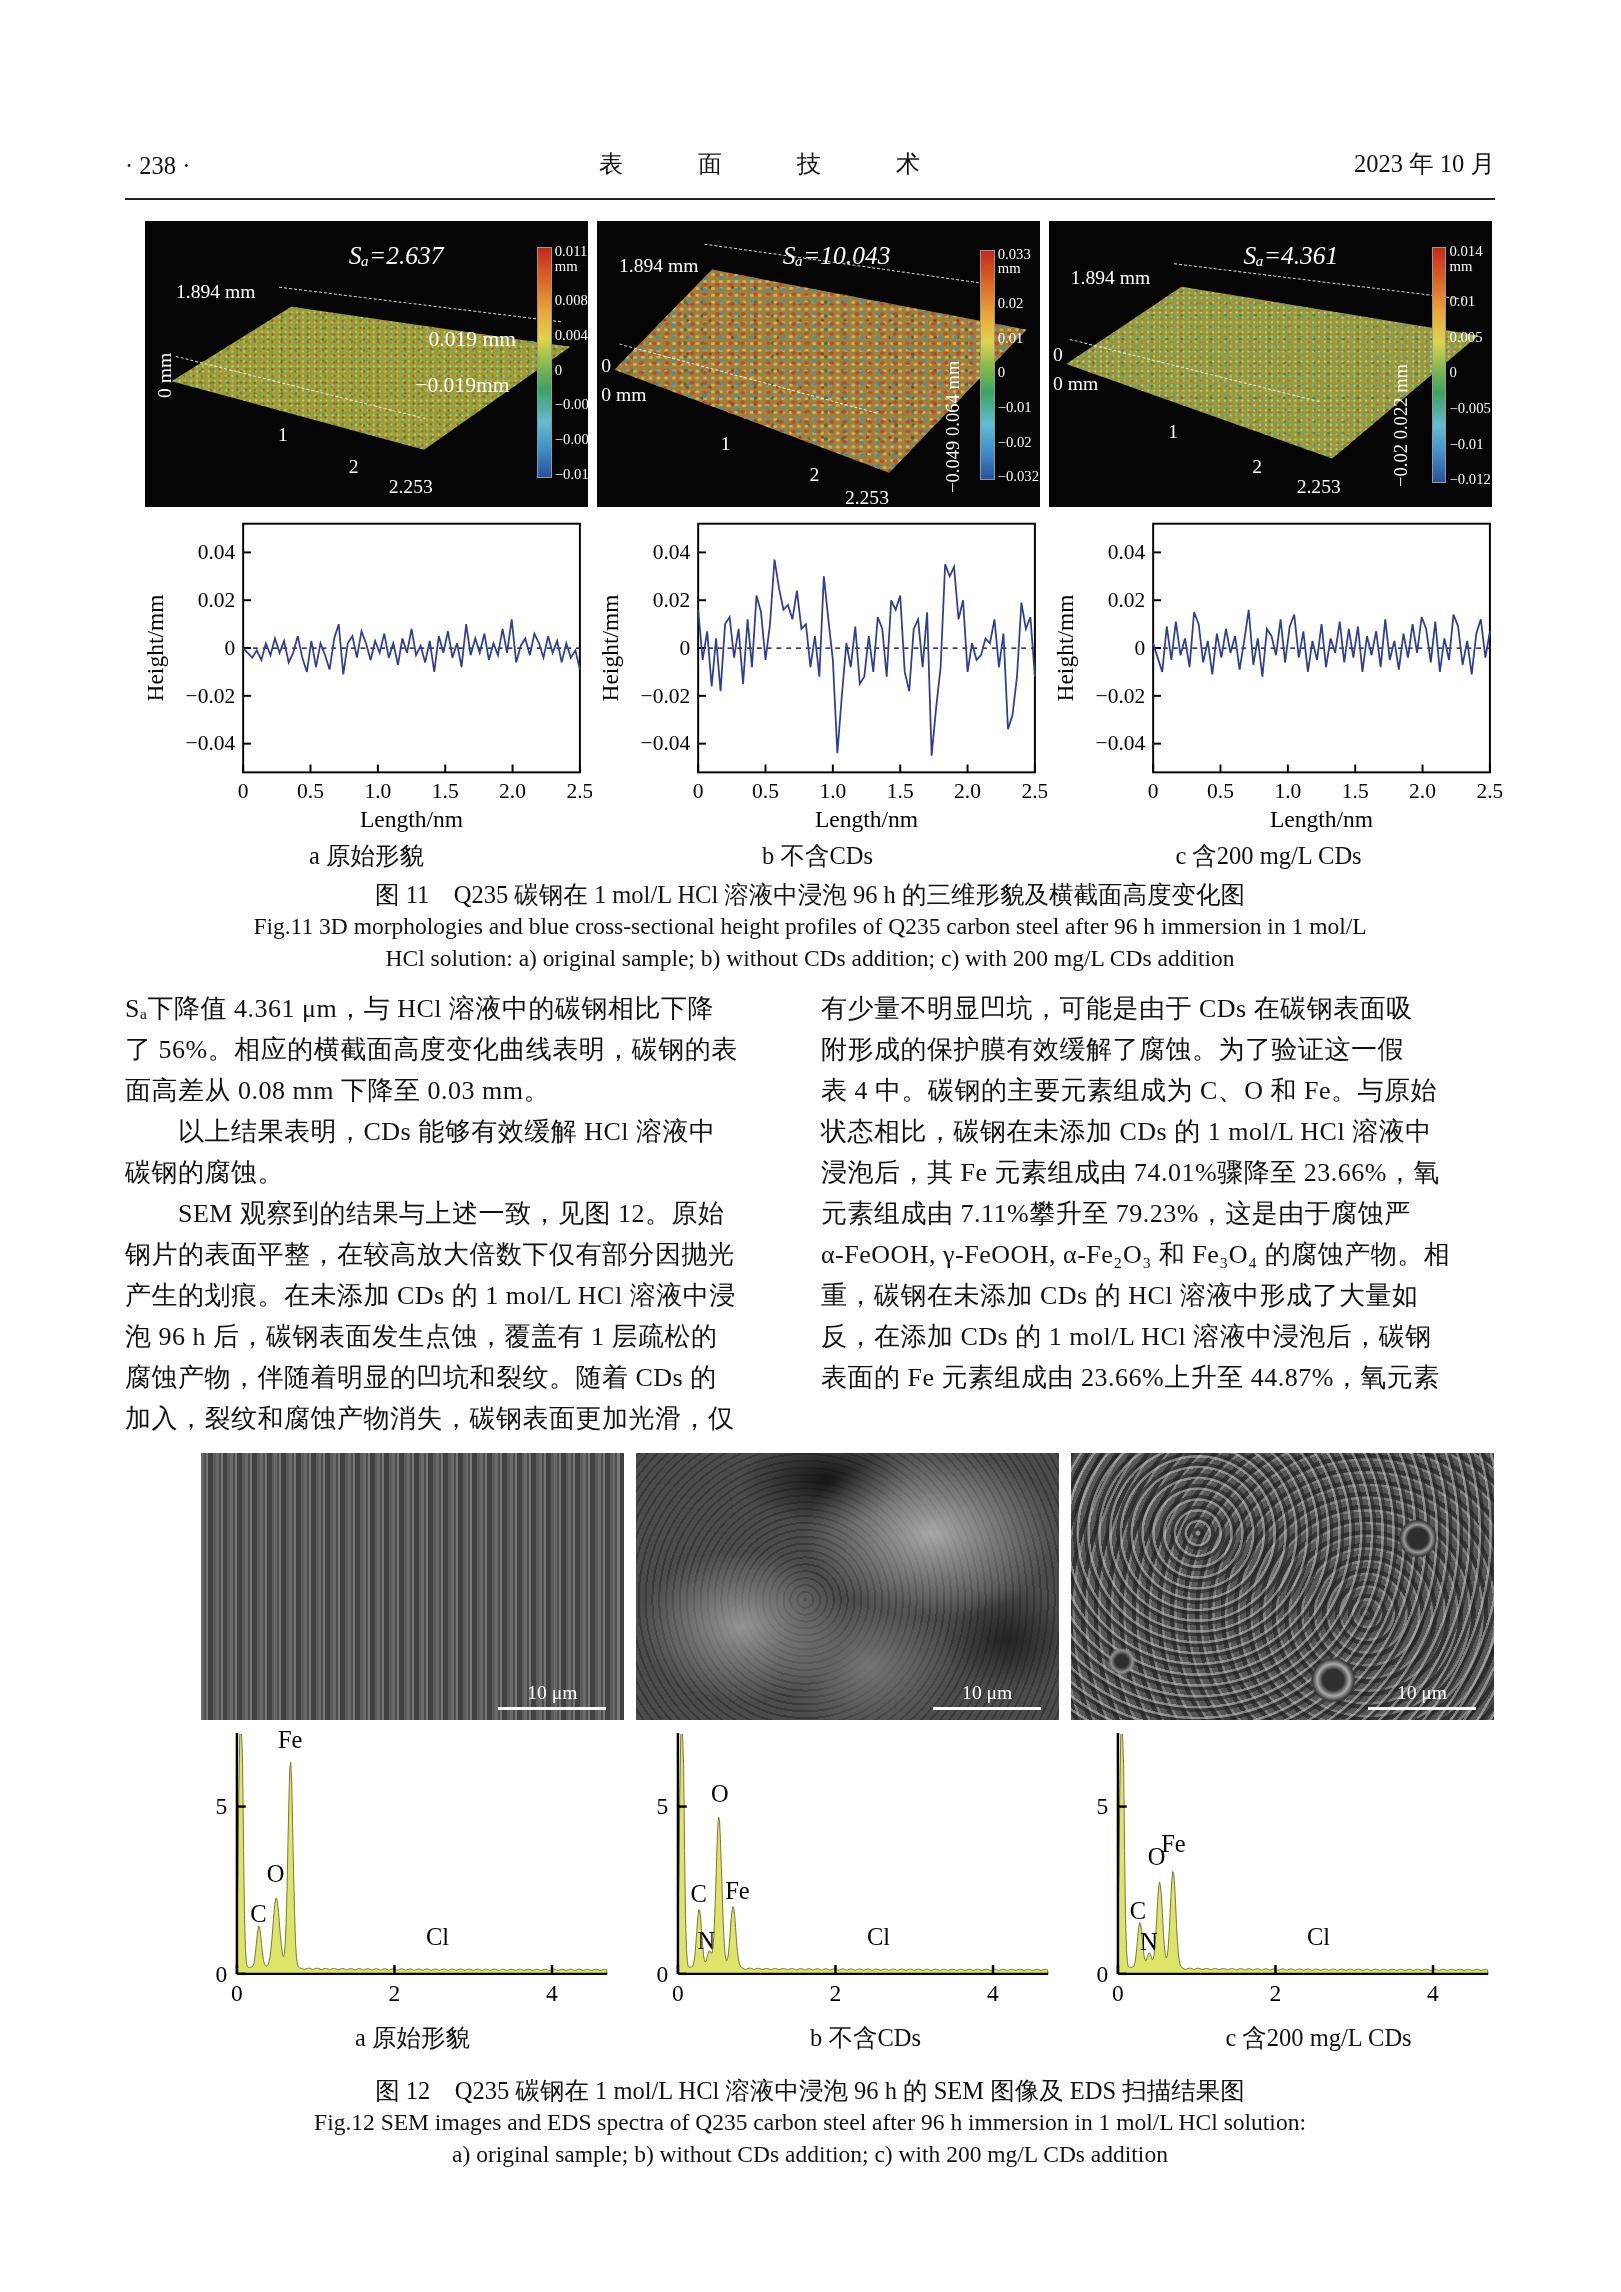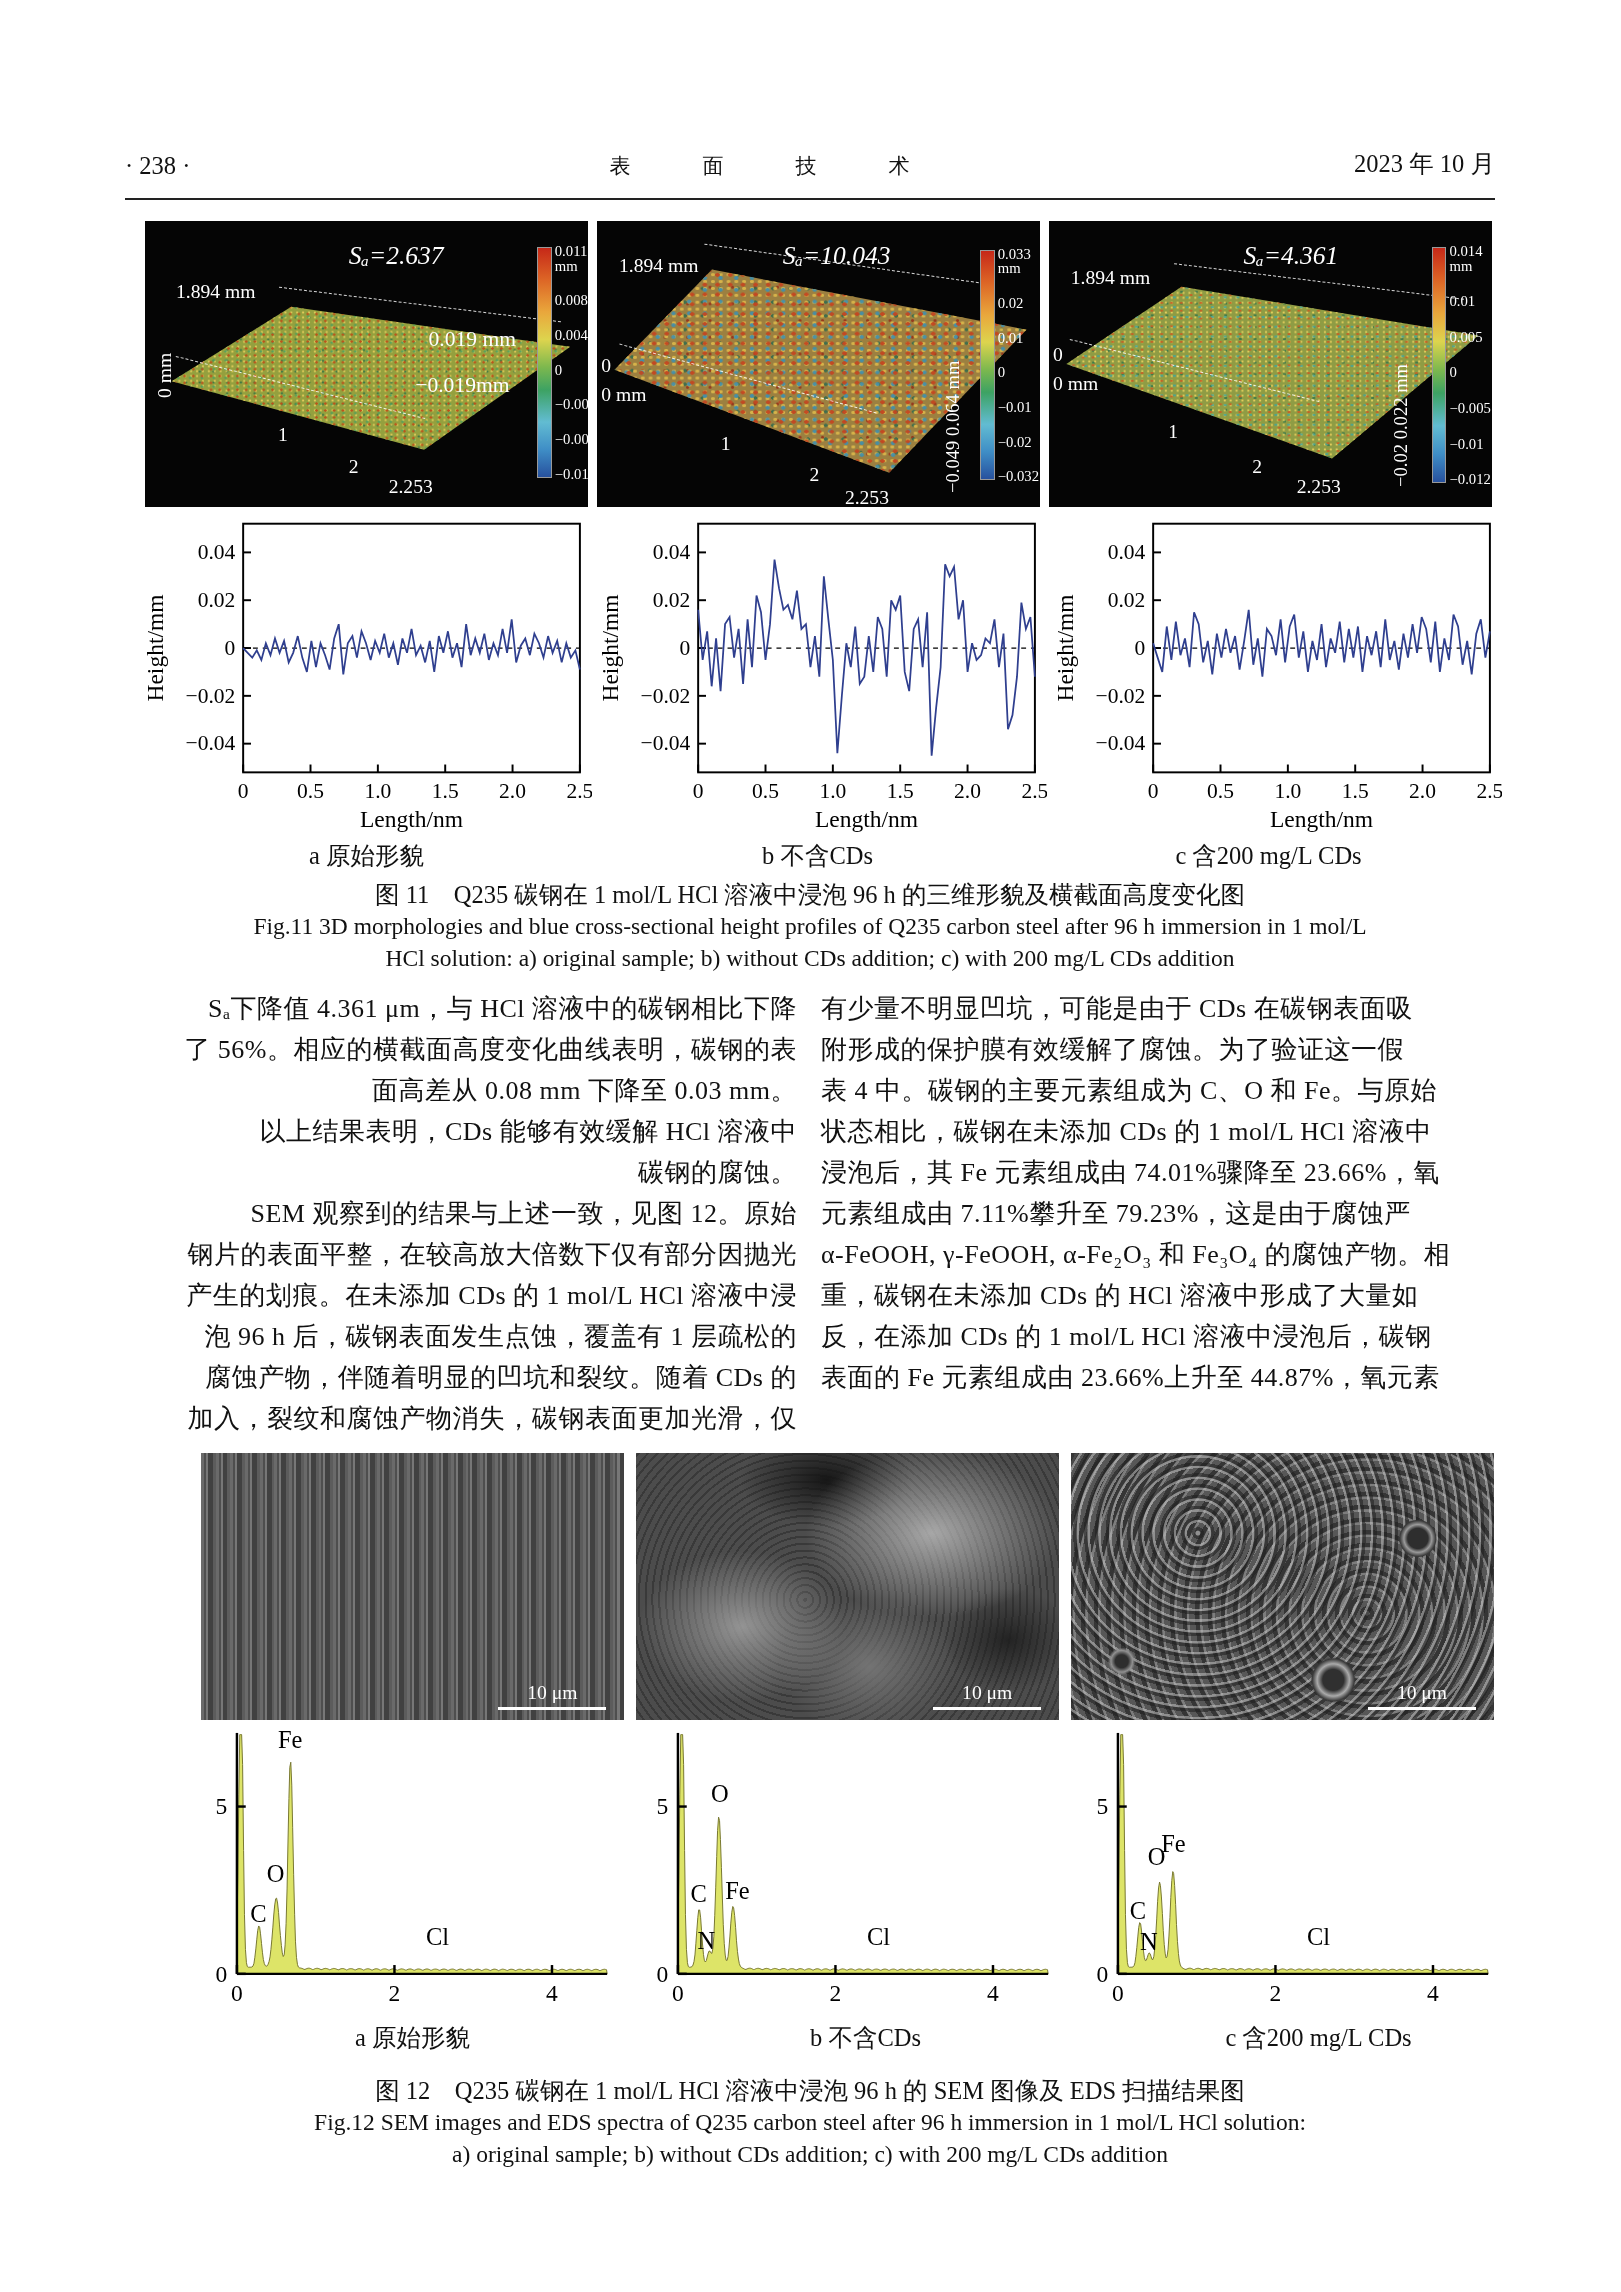--- a/index.html
+++ b/index.html
@@ -2,21 +2,21 @@
 <html><head>
 <meta charset="utf-8">
 <style>
   html,body{margin:0;padding:0;background:#888;}
   .page{position:relative;width:1621px;height:2293px;background:#ffffff;margin:0 auto;
         font-family:"Liberation Serif","DejaVu Serif",serif;color:#111;overflow:hidden;}
   
   .hdr{position:absolute;left:125px;top:149px;width:1370px;height:51px;
        border-bottom:2px solid #222;display:flex;align-items:flex-end;justify-content:space-between;
        font-size:24.5px;padding-bottom:18px;box-sizing:border-box;}
-  .hdr .jt{letter-spacing:25.5px;font-size:21px;}
+  .hdr .jt{letter-spacing:25.5px;font-size:24px;}
   
   .row3d{position:absolute;left:145px;top:221px;width:1353px;display:flex;gap:8.8px;}
   .p3d{position:relative;width:443px;height:286px;background:#050505;color:#fff;overflow:hidden;flex:none;}
   .p3d .sa{position:absolute;top:7%;left:46%;font-size:25.5px;font-style:italic;}
   .p3d .lbl{position:absolute;font-size:19.6px;white-space:nowrap;}
   .surf{position:absolute;inset:0;}
   .surf-a{clip-path:polygon(6% 56%,33% 30%,96% 44%,63% 80%);
     background-color:#94a03e;background-image:
     radial-gradient(rgba(190,80,25,.95) 1.2px,transparent 1.7px),
     radial-gradient(rgba(70,160,95,.85) 1.2px,transparent 1.7px),
@@ -262,21 +262,21 @@
   </div>
   <div class="subcaps" style="top:839px;">
     <div>a  原始形貌</div>
     <div>b  不含CDs</div>
     <div>c  含200 mg/L CDs</div>
   </div>
   <div class="cap" style="top:878px;">图 11　Q235 碳钢在 1 mol/L HCl 溶液中浸泡 96 h 的三维形貌及横截面高度变化图</div>
   <div class="cap en" style="top:913px;">Fig.11 3D morphologies and blue cross-sectional height profiles of Q235 carbon steel after 96 h immersion in 1 mol/L</div>
   <div class="cap en" style="top:945px;">HCl solution: a) original sample; b) without CDs addition; c) with 200 mg/L CDs addition</div>
 
-  <div class="coltext" style="left:113px;top:988px;text-align:right;">
+  <div class="coltext" style="left:125px;top:988px;">
       <div>Sₐ下降值 4.361 μm，与 HCl 溶液中的碳钢相比下降</div>
       <div>了 56%。相应的横截面高度变化曲线表明，碳钢的表</div>
       <div>面高差从 0.08 mm 下降至 0.03 mm。</div>
       <div>　　以上结果表明，CDs 能够有效缓解 HCl 溶液中</div>
       <div>碳钢的腐蚀。</div>
       <div>　　SEM 观察到的结果与上述一致，见图 12。原始</div>
       <div>钢片的表面平整，在较高放大倍数下仅有部分因抛光</div>
       <div>产生的划痕。在未添加 CDs 的 1 mol/L HCl 溶液中浸</div>
       <div>泡 96 h 后，碳钢表面发生点蚀，覆盖有 1 层疏松的</div>
       <div>腐蚀产物，伴随着明显的凹坑和裂纹。随着 CDs 的</div>

